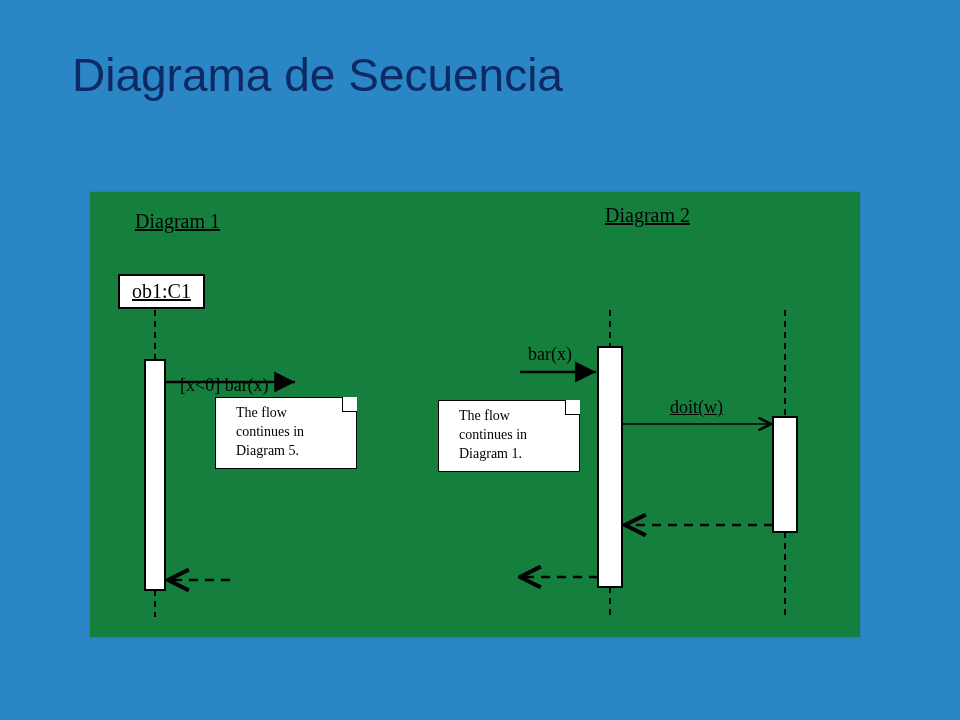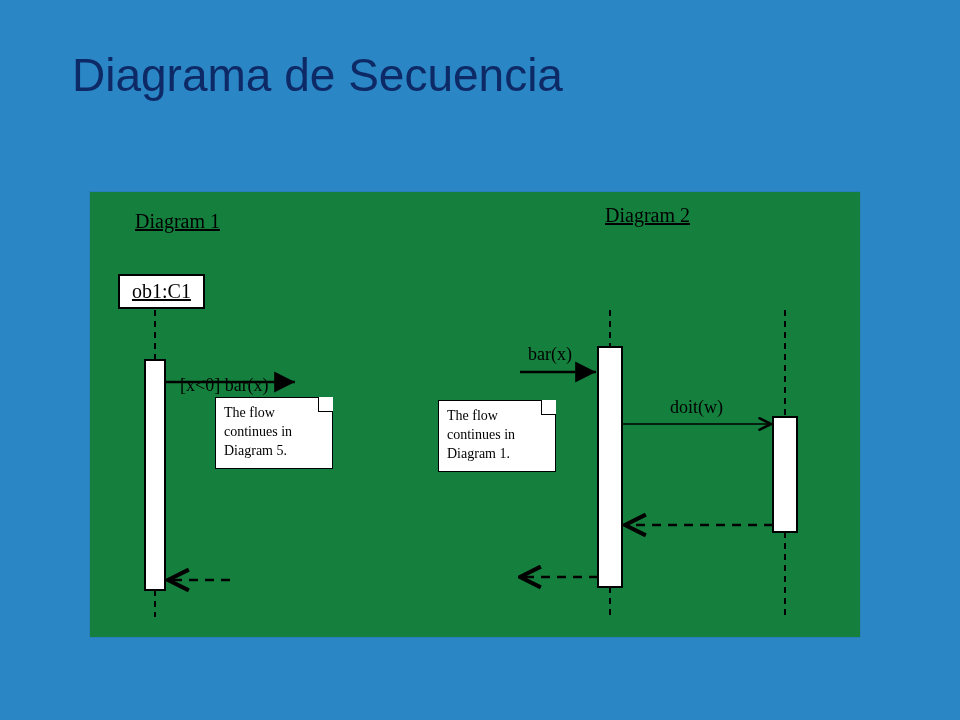--- a/index.html
+++ b/index.html
@@ -23,21 +23,21 @@
     background:#fff;
     text-align:center;
   }
   .note{
     position:absolute;
     border:1px solid #000;
     background:#fff;
     font-family:"Times New Roman",serif;
     font-size:14px;
     line-height:1.35;
-    padding:6px 8px;
+    padding:6px 20px;
   }
   .note .fold{
     position:absolute;
     right:-1px;top:-1px;
     width:14px;height:14px;
     background:#fff;
     border-left:1px solid #000;
     border-bottom:1px solid #000;
   }
   .note .fold::after{
@@ -116,21 +116,21 @@
       <div class="fold"></div>
       <span>The flow</span><br>
       <span>continues in</span><br>
       <span>Diagram 5.</span>
     </div>
 
     <div class="diag-label" style="left:515px;top:12px;">Diagram 2</div>
 
 
     <div class="msg-label" style="left:438px;top:152px;">bar(x)</div>
-    <div class="msg-label" style="left:580px;top:205px;">doit(w)</div>
+    <div class="msg-label" style="left:580px;top:205px;text-decoration:underline;">doit(w)</div>
 
     <div class="note" style="left:348px;top:208px;width:100px;height:58px;">
       <div class="fold"></div>
       <span>The flow</span><br>
       <span>continues in</span><br>
       <span>Diagram 1.</span>
     </div>
 
   </div>
 </div>

